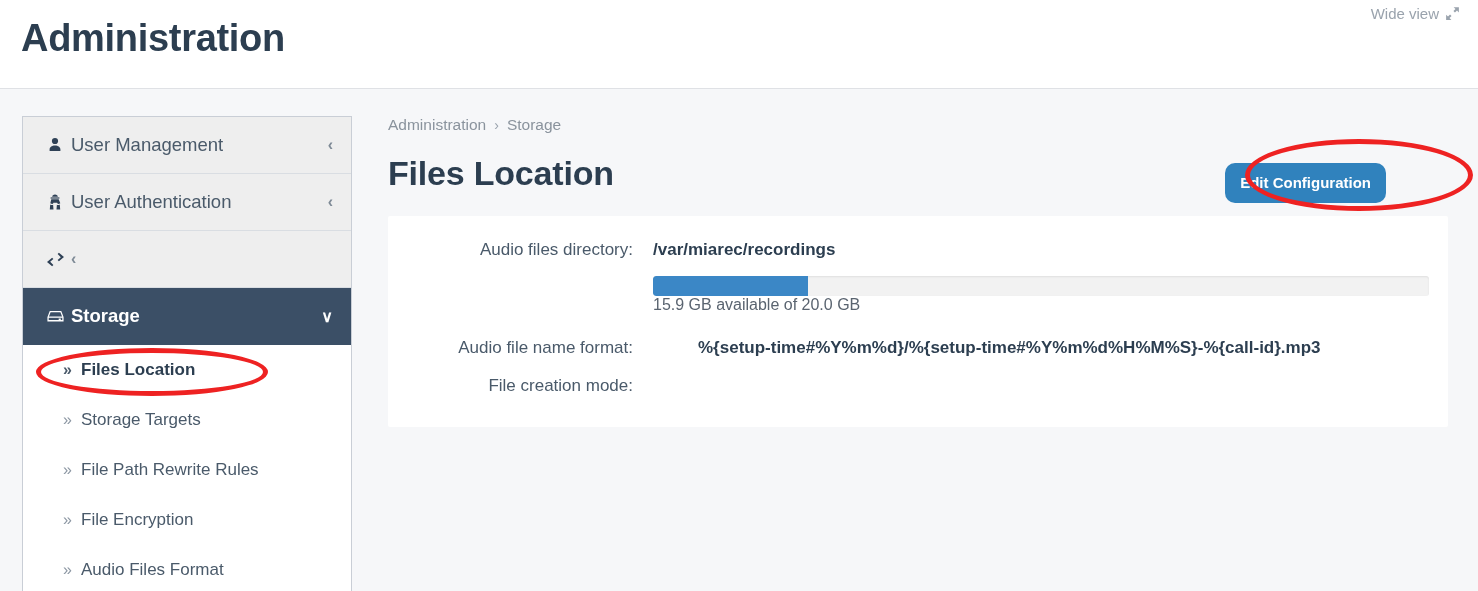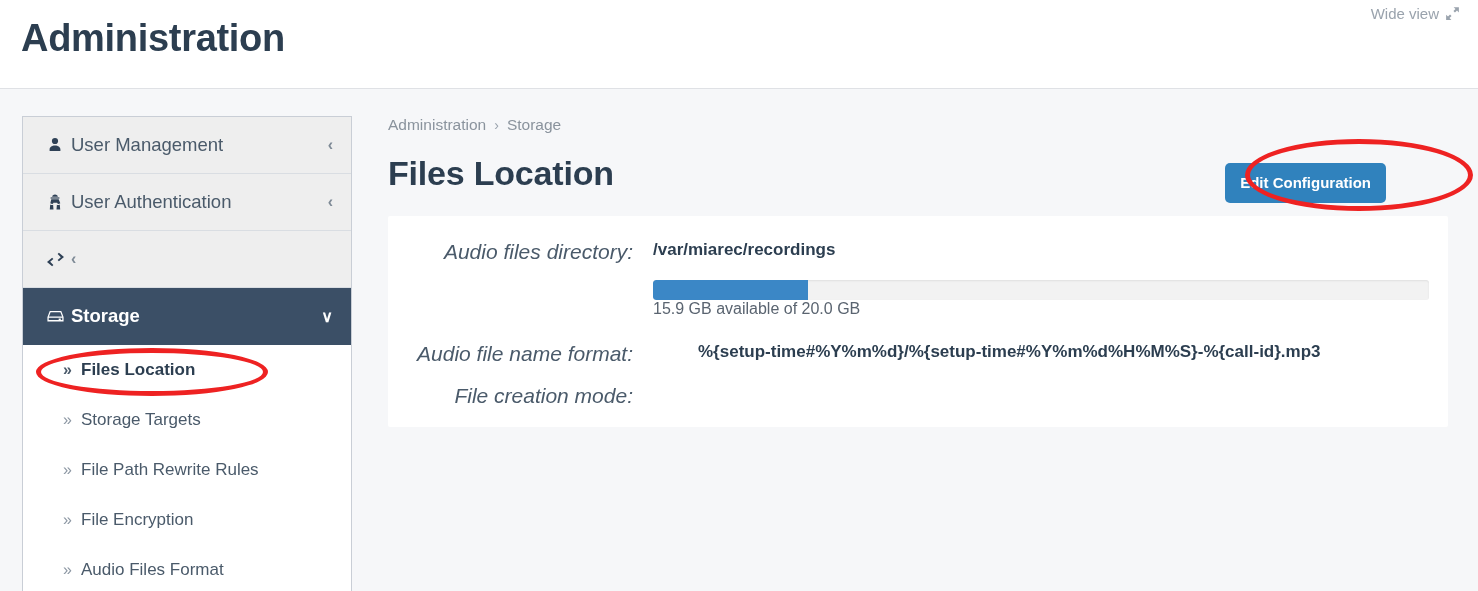--- a/index.html
+++ b/index.html
@@ -115,43 +115,42 @@
     letter-spacing: -0.2px;
     line-height: 54px;
   }
   .edit-btn {
     position: absolute; right: 92px; top: 17px;
     background: #3082bd;
     color: #ffffff;
     font-size: 15px; font-weight: bold;
     border: none;
     padding: 11px 15px 12px 15px;
-    border-radius: 5px;
+    border-radius: 10px;
     cursor: pointer;
     font-family: "Liberation Sans", sans-serif;
     white-space: nowrap;
   }
 
   
   .card {
     position: absolute; left: 0; top: 100px;
     width: 1060px; height: 211px;
     background: #ffffff;
     border-radius: 2px;
   }
   .form-row {
     display: flex; align-items: flex-start;
     padding: 0;
   }
   .form-label {
     width: 245px; text-align: right;
-    font-size: 21px; color: #4a5a6a;
+    font-size: 17px; color: #4a5a6a;
     padding-right: 0;
     flex: none;
-    font-style: italic;
   }
   .form-value {
     padding-left: 20px;
     font-size: 17px; color: #2c3e50; font-weight: bold;
     word-break: break-all;
   }
 
   .row-dir { padding-top: 24px; }
   .row-format { padding-top: 24px; gap: 45px; }
   .row-mode { padding-top: 18px; }

